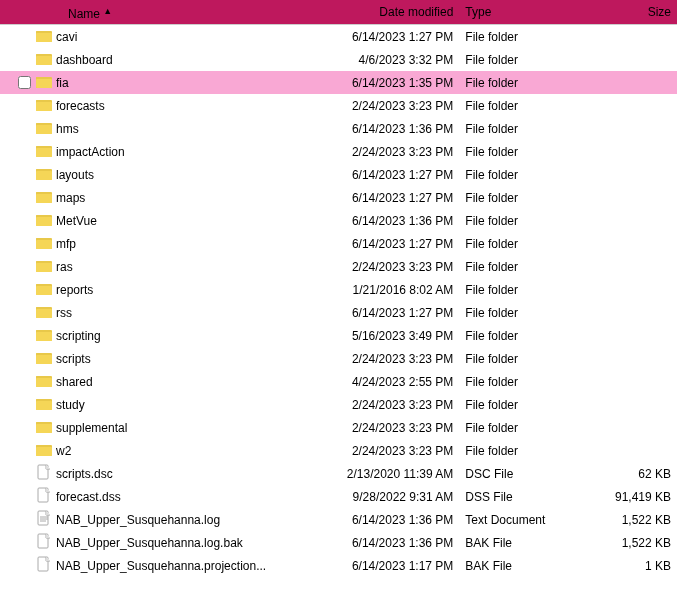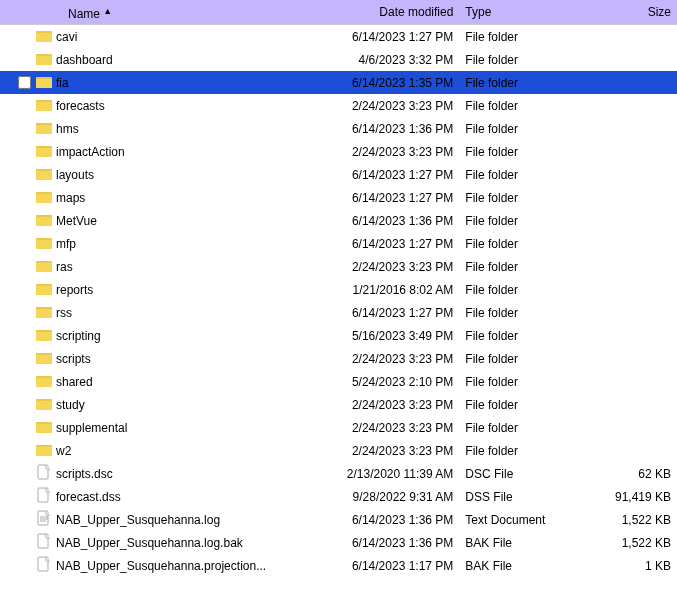--- a/index.html
+++ b/index.html
@@ -17,21 +17,21 @@
       height: 100%;
       overflow-y: auto;
       overflow-x: auto;
     }
     table {
       width: 100%;
       border-collapse: collapse;
       min-width: 600px;
     }
     thead tr {
-      background: #c4b5fd;
+      background: #be185d;
       border-bottom: 1px solid #ccc;
       margin-left: 36px;
     }
     thead th {
       padding: 3px 6px;
       text-align: left;
       font-weight: 400;
       color: #000;
       font-size: 12px;
       white-space: nowrap;
@@ -42,21 +42,21 @@
       padding-left: 48px;
     }
     thead th.sort-asc::after {
       content: ' ▲';
       font-size: 9px;
     }
     tbody tr {
       height: 22px;
     }
     tbody tr.selected {
-      background: #1d4ed8;
+      background: #f9a8d4;
     }
     td {
       padding: 2px 6px;
       white-space: nowrap;
       font-size: 12px;
     }
     td:first-child {
       padding-left: 16px;
     }
     .name-cell {
@@ -347,21 +347,21 @@
             <div class="name-cell">
               <span class="checkbox-area"></span>
               <span><svg width="16" height="16" viewBox="0 0 16 16" xmlns="http://www.w3.org/2000/svg">
     <rect x="0" y="4" width="16" height="11" rx="1" fill="#E8C84A"></rect>
     <rect x="0" y="6" width="16" height="9" rx="1" fill="#F5D657"></rect>
     <path d="M0 5 Q0 4 1 4 L6 4 Q7 4 7.5 5 L8 6 L0 6 Z" fill="#E8C84A"></path>
   </svg></span>
               <span>shared</span>
             </div>
           </td>
-          <td class="col-date">5/24/2023 2:10 PM</td>
+          <td class="col-date">4/24/2023 2:55 PM</td>
           <td class="col-type">File folder</td>
           <td class="col-size"></td>
         </tr>
         <tr>
           <td class="col-name">
             <div class="name-cell">
               <span class="checkbox-area"></span>
               <span><svg width="16" height="16" viewBox="0 0 16 16" xmlns="http://www.w3.org/2000/svg">
     <rect x="0" y="4" width="16" height="11" rx="1" fill="#E8C84A"></rect>
     <rect x="0" y="6" width="16" height="9" rx="1" fill="#F5D657"></rect>

